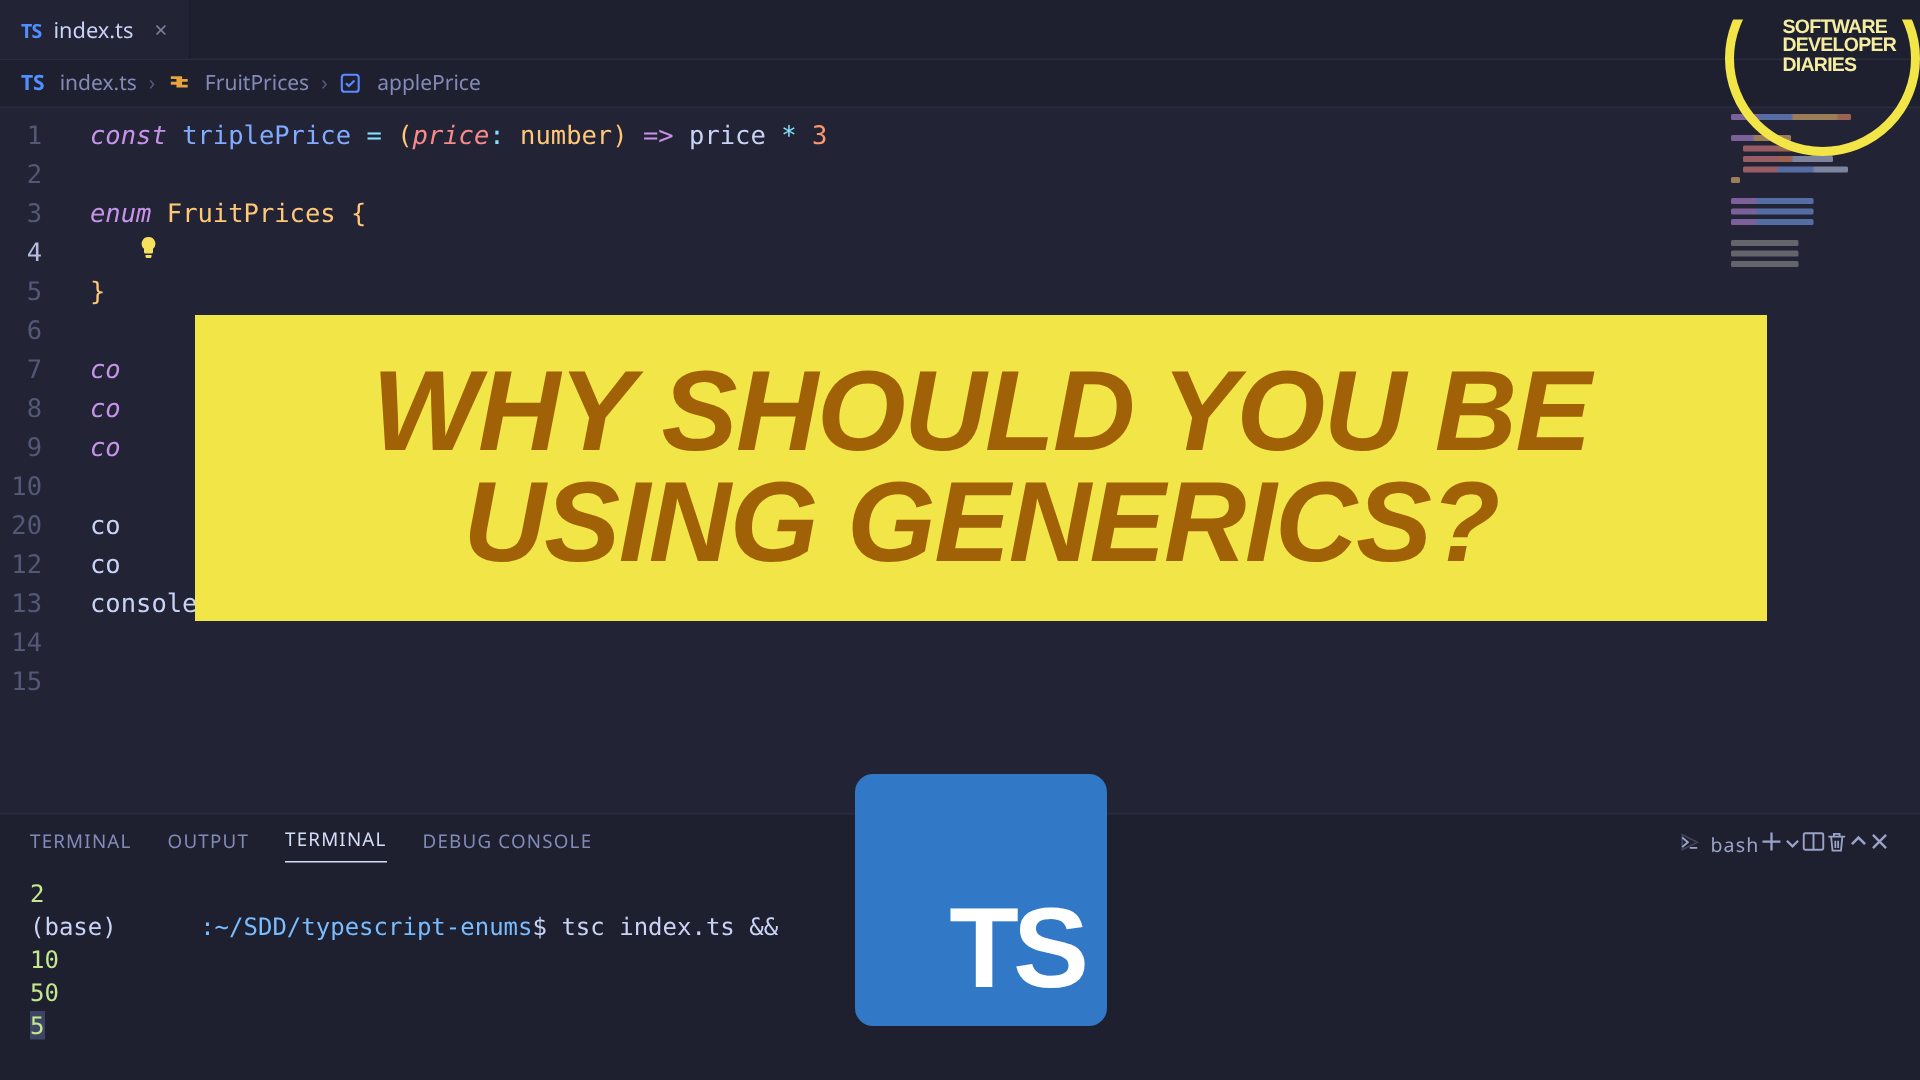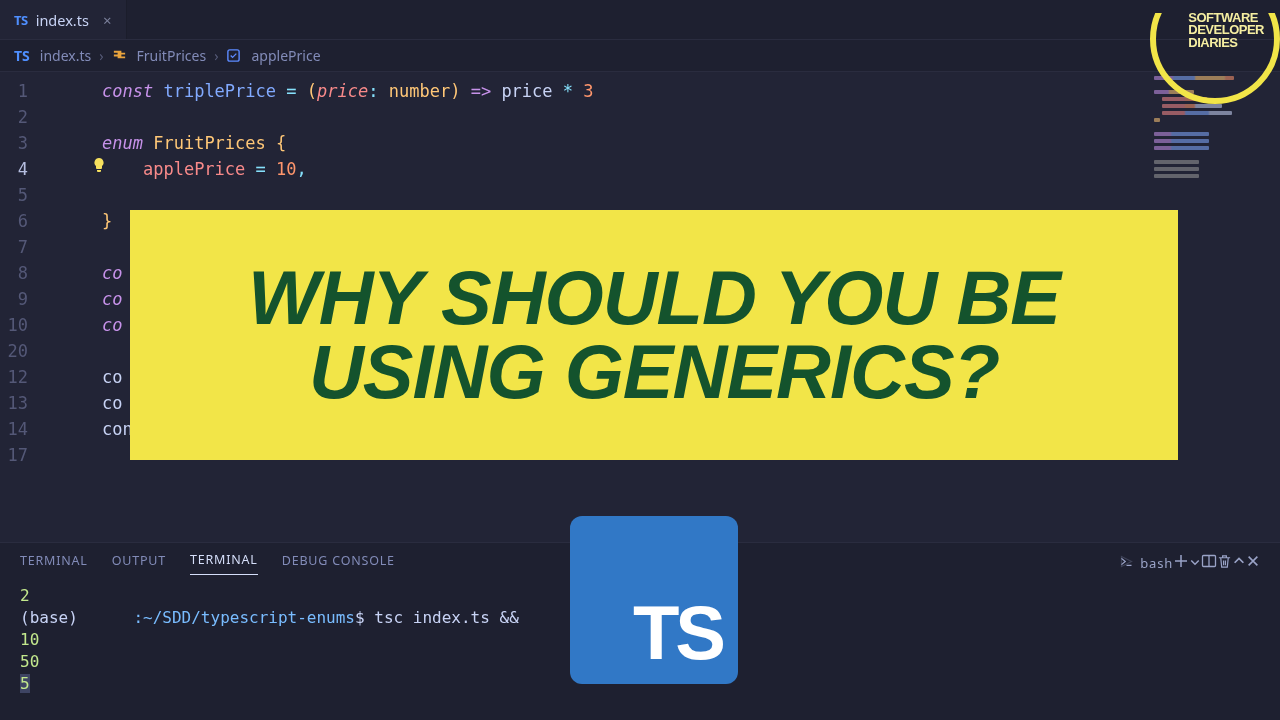--- a/index.html
+++ b/index.html
@@ -85,21 +85,21 @@
     top: calc(6px + 26px*3);
     width: 18px; height: 18px;
     color: #f6e05e;
     display:flex; align-items:center; justify-content:center;
   }
   .code {
     padding: 6px 0;
     font-size: 17px;
     line-height: 26px;
   }
-  .code .line { white-space: pre; margin-left: 42px; }
+  .code .line { white-space: pre; }
   .kw  { color: #c792ea; font-style: italic;}
   .fn  { color: #82aaff; }
   .var { color: #c8d3f5; }
   .prm { color: #f98a8a; font-style: italic; }
   .typ { color: #ffc777; }
   .num { color: #ff966c; }
   .pun { color: #86e1fc; }
   .prp { color: #f98a8a; }
   .enum-name { color: #ffc777; }
   
@@ -154,33 +154,33 @@
   .terminal .hl  { background: #3e4463; }
   .terminal .cursor {
     display:inline-block; width:9px; height:17px; background:#c8d3f5; vertical-align:-2px;
   }
   
   .headline {
     position: absolute;
     left: 130px;
     top: 210px;
     width: 1048px;
-    height: 250px;
+    height: 204px;
     background: #f2e548;
     display: flex;
     align-items: center;
     justify-content: center;
     text-align: center;
     font-family: 'Arial Narrow', 'Helvetica Neue', sans-serif;
     font-weight: 800;
     font-style: italic;
     font-size: 76px;
     line-height: 0.98;
     letter-spacing: -1px;
-    color: #14532d;
+    color: #a16207;
   }
   .ts-logo {
     position: absolute;
     left: 570px;
     top: 516px;
     width: 168px;
     height: 168px;
     background: #3178c6;
     border-radius: 12px;
     display: flex;
@@ -259,32 +259,31 @@
     <span class="ln">5</span>
     <span class="ln">6</span>
     <span class="ln">7</span>
     <span class="ln">8</span>
     <span class="ln">9</span>
     <span class="ln">10</span>
     <span class="ln">20</span>
     <span class="ln">12</span>
     <span class="ln">13</span>
     <span class="ln">14</span>
-    <span class="ln">17</span>
+    <span class="ln">15</span>
     <span class="bulb">
       <svg viewBox="0 0 16 16" width="16" height="16" fill="currentColor">
           <path d="M8 1a4.5 4.5 0 0 0-3 7.9V11a1 1 0 0 0 1 1h4a1 1 0 0 0 1-1V8.9A4.5 4.5 0 0 0 8 1zM6 13h4v1a1 1 0 0 1-1 1H7a1 1 0 0 1-1-1z"></path>
         </svg>
     </span>
   </div>
   <div class="code">
     <div class="line"><span class="kw">const</span> <span class="fn">triplePrice</span> <span class="pun">=</span> <span class="typ">(</span><span class="prm">price</span><span class="pun">:</span> <span class="typ">number</span><span class="typ">)</span> <span class="kw">=&gt;</span> <span class="var">price</span> <span class="pun">*</span> <span class="num">3</span></div>
     <div class="line"> </div>
     <div class="line"><span class="kw">enum</span> <span class="enum-name">FruitPrices</span> <span class="typ">{</span></div>
-    <div class="line">    <span class="prp">applePrice</span> <span class="pun">=</span> <span class="num">10</span><span class="pun">,</span></div>
     <div class="line"> </div>
     <div class="line"><span class="typ">}</span></div>
     <div class="line"> </div>
     <div class="line"><span class="kw">co</span></div>
     <div class="line"><span class="kw">co</span></div>
     <div class="line"><span class="kw">co</span></div>
     <div class="line"> </div>
     <div class="line"><span class="var">co</span></div>
     <div class="line"><span class="var">co</span></div>
     <div class="line"><span class="var">console.log(fruitThree)</span></div>

